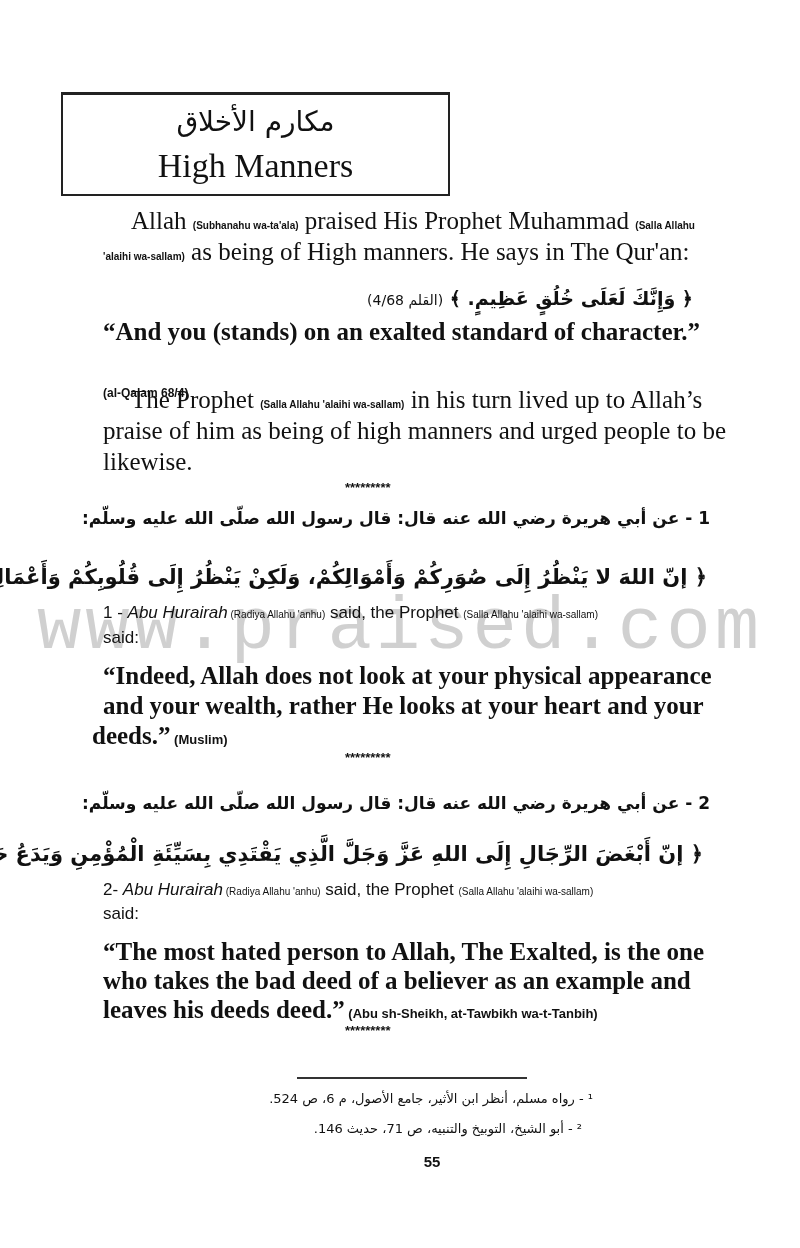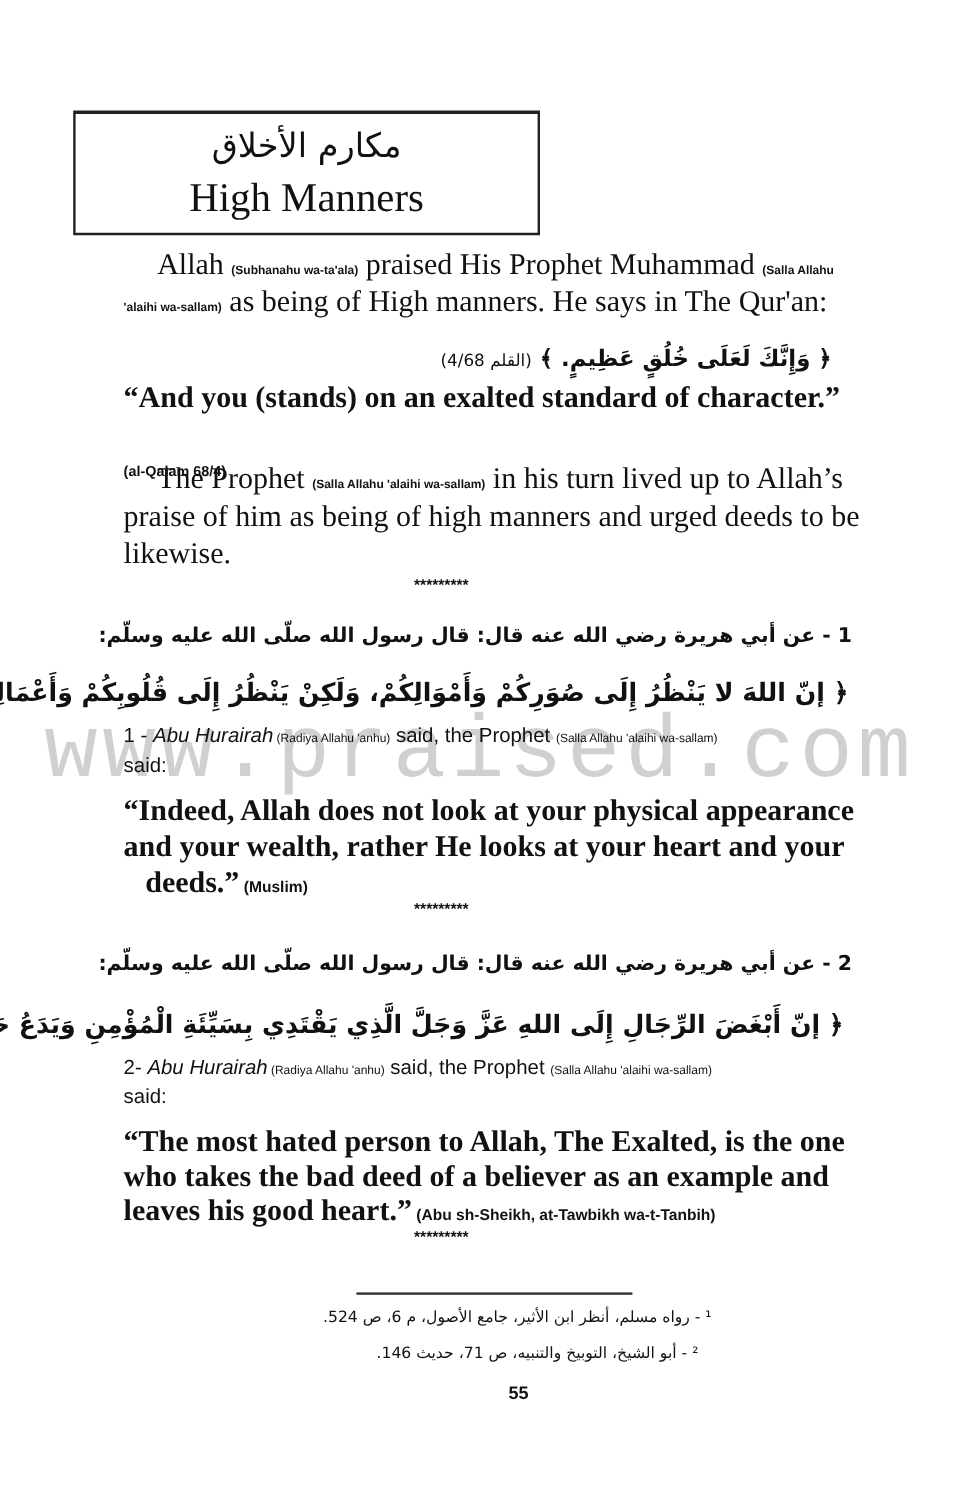--- a/index.html
+++ b/index.html
@@ -66,55 +66,55 @@
   <div class="p ar" style="right:107px; top:287px; font-size:19px;">
     <span>﴿ وَإِنَّكَ لَعَلَى خُلُقٍ عَظِيمٍ. ﴾</span>
     <span style="font-size:14px; font-weight:normal;">(القلم 4/68)</span>
   </div>
   <div class="p bold-quote" style="left:103px; top:318px;">“And you  (stands) on an exalted standard of character.”</div>
   <div class="p ref" style="left:103px; top:351px;">(al-Qalam 68/4)</div>
 
   <div class="p lead" style="left:131px; top:386px;">
     <span>The Prophet </span><span class="small">(Salla Allahu 'alaihi wa-sallam)</span><span> in his turn lived up to Allah’s</span>
   </div>
-  <div class="p lead" style="left:103px; top:417px;">praise of him as being of high manners and urged deeds to be</div>
+  <div class="p lead" style="left:103px; top:417px;">praise of him as being of high manners and urged people to be</div>
   <div class="p lead" style="left:103px; top:448px;">likewise.</div>
 
   <div class="p stars" style="left:345px; top:480px;">*********</div>
 
-  <div class="p ar ar-intro" style="right:90px; top:520px;">1 - عن أبي هريرة رضي الله عنه قال: قال رسول الله صلّى الله عليه وسلّم:</div>
+  <div class="p ar ar-intro" style="right:90px; top:508px;">1 - عن أبي هريرة رضي الله عنه قال: قال رسول الله صلّى الله عليه وسلّم:</div>
   <div class="p ar ar-hadith" style="right:93px; top:565px;">﴿ إنّ اللهَ لا يَنْظُرُ إِلَى صُوَرِكُمْ وَأَمْوَالِكُمْ، وَلَكِنْ يَنْظُرُ إِلَى قُلُوبِكُمْ وَأَعْمَالِكُمْ. ﴾¹</div>
 
   <div class="watermark">www.praised.com</div>
 
   <div class="p narr" style="left:103px; top:603px;">
     <span>1 - </span><i>Abu Hurairah</i><span class="small" style="font-weight:normal;"> (Radiya Allahu 'anhu)</span><span> said, the Prophet </span><span class="small" style="font-weight:normal;">(Salla Allahu 'alaihi wa-sallam)</span>
   </div>
   <div class="p narr" style="left:103px; top:628px;">said:</div>
 
   <div class="p bold-quote" style="left:103px; top:692px;">and your wealth, rather He looks at your heart and your</div>
   <div class="p bold-quote" style="left:103px; top:662px;">“Indeed, Allah does not look at your physical appearance</div>
-  <div class="p bold-quote" style="left:121px; top:722px;">
+  <div class="p bold-quote" style="left:92px; top:722px;">
     <span>deeds.”</span><span class="ref-plain"> (Muslim)</span>
   </div>
 
   <div class="p stars" style="left:345px; top:750px;">*********</div>
 
   <div class="p ar ar-intro" style="right:90px; top:793px;">2 - عن أبي هريرة رضي الله عنه قال: قال رسول الله صلّى الله عليه وسلّم:</div>
   <div class="p ar ar-hadith" style="right:97px; top:842px;">﴿ إنّ أَبْغَضَ الرِّجَالِ إِلَى اللهِ عَزَّ وَجَلَّ الَّذِي يَقْتَدِي بِسَيِّئَةِ الْمُؤْمِنِ وَيَدَعُ حَسَنَتَهُ. ﴾²</div>
 
   <div class="p narr" style="left:103px; top:880px;">
     <span>2- </span><i>Abu Hurairah</i><span class="small" style="font-weight:normal;"> (Radiya Allahu 'anhu)</span><span> said, the Prophet </span><span class="small" style="font-weight:normal;">(Salla Allahu 'alaihi wa-sallam)</span>
   </div>
   <div class="p narr" style="left:103px; top:904px;">said:</div>
 
   <div class="p bold-quote" style="left:103px; top:938px;">“The most hated person to Allah, The Exalted, is the one</div>
   <div class="p bold-quote" style="left:103px; top:967px;">who takes the bad deed of a believer as an example and</div>
   <div class="p bold-quote" style="left:103px; top:996px;">
-    <span>leaves his good heart.”</span><span class="ref-plain"> (Abu sh-Sheikh, at-Tawbikh wa-t-Tanbih)</span>
+    <span>leaves his deeds deed.”</span><span class="ref-plain"> (Abu sh-Sheikh, at-Tawbikh wa-t-Tanbih)</span>
   </div>
 
   <div class="p stars" style="left:345px; top:1023px;">*********</div>
 
   <div class="fn-rule"></div>
   <div class="p fn" style="right:207px; top:1091px;">¹ - رواه مسلم، أنظر ابن الأثير، جامع الأصول، م 6، ص 524.</div>
   <div class="p fn" style="right:218px; top:1121px;">² - أبو الشيخ، التوبيخ والتنبيه، ص 71، حديث 146.</div>
 
   <div class="page-num">55</div>
 </div>

